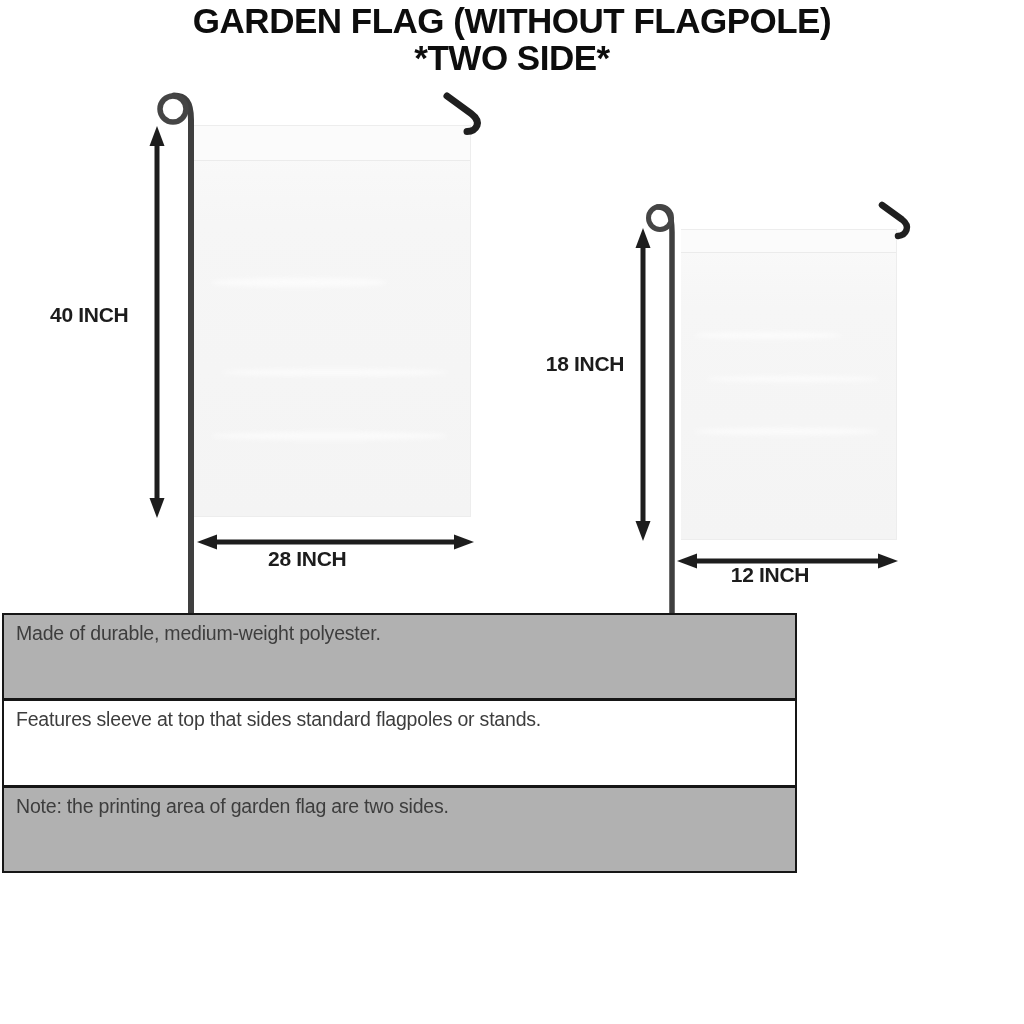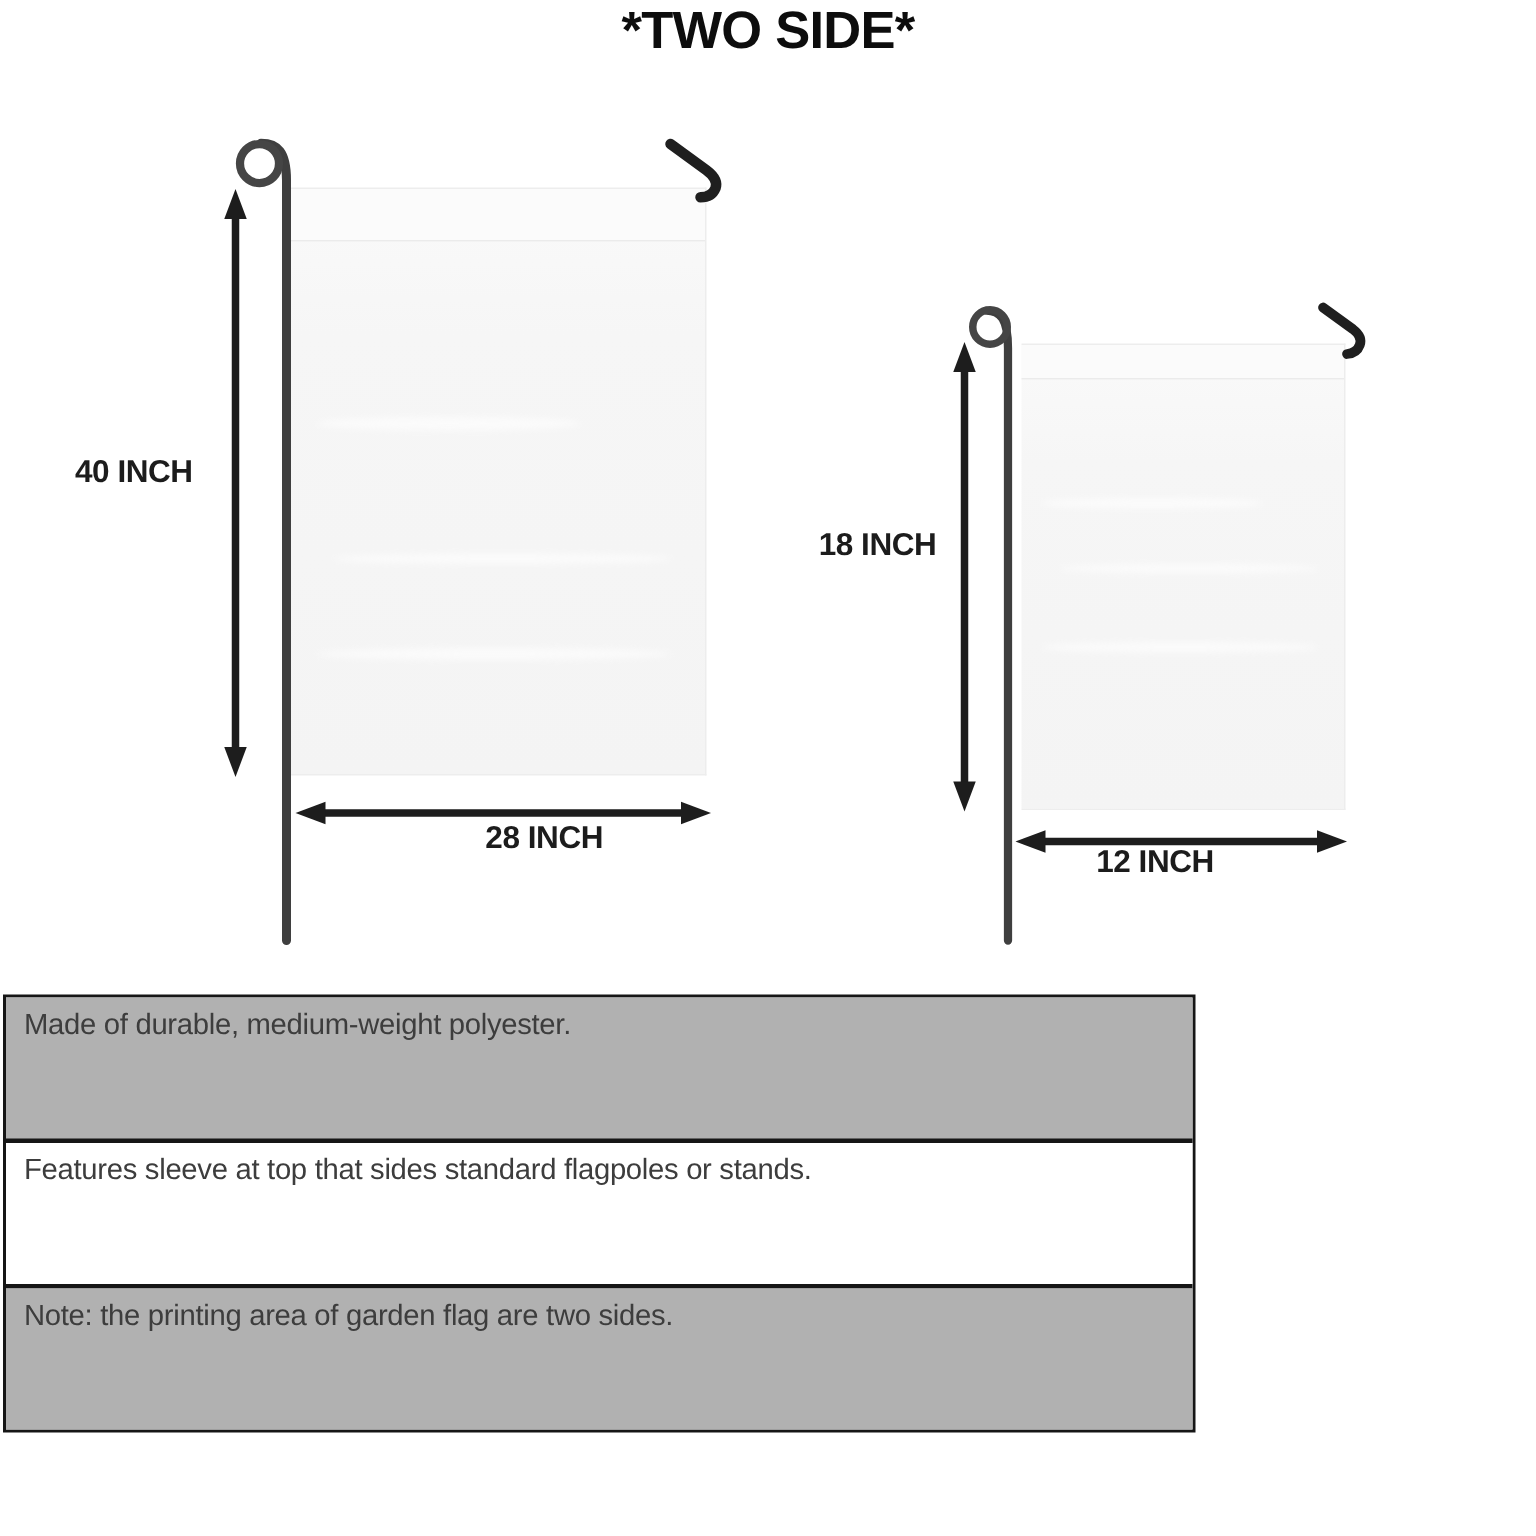--- a/index.html
+++ b/index.html
@@ -39,48 +39,49 @@
   .flag-small .c1 { top:102px; height:7px; right:25%; }
   .flag-small .c2 { top:146px; height:6px; left:12%; }
   .flag-small .c3 { top:198px; height:7px; }
 
   
   .dim-label {
     position:absolute; font-weight:bold; font-size:21px;
     letter-spacing:-0.3px; color:#1c1c1c; white-space:nowrap;
   }
   .label-40 { left:50px;  width:95px;  top:303px; text-align:left; }
-  .label-28 { left:268px; width:134px; top:547px; text-align:right; }
+  .label-28 { left:268px; width:134px; top:547px; text-align:left; }
   .label-18 { left:540px; width:90px;  top:352px; text-align:center; }
   .label-12 { left:703px; width:134px; top:563px; text-align:center; }
 
   
   .overlay { position:absolute; left:0; top:0; }
 
   
   .features {
-    position:absolute; left:2px; top:663px; width:795px; height:292px;
+    position:absolute; left:2px; top:613px; width:795px; height:260px;
     border:2px solid #161616; box-sizing:border-box;
     display:flex; flex-direction:column;
   }
   .feature-row {
     flex:1 1 0; box-sizing:border-box; border-bottom:3px solid #161616;
     padding:6px 12px 0 12px; font-size:19.5px; line-height:24px;
     letter-spacing:-0.2px; color:#3d3d3d;
   }
   .feature-row:last-child { border-bottom:none; }
   .feature-row:nth-child(odd)  { background:#b1b1b1; }
   .feature-row:nth-child(even) { background:#ffffff; }
 </style>
 </head>
 <body>
 
 <div class="canvas">
 
   <div class="title">
+    <div>GARDEN FLAG (WITHOUT FLAGPOLE)</div>
     <div>*TWO SIDE*</div>
   </div>
 
   <div class="flag flag-large">
     <div class="sleeve"></div>
     <div class="crease c1"></div>
     <div class="crease c2"></div>
     <div class="crease c3"></div>
   </div>
 

